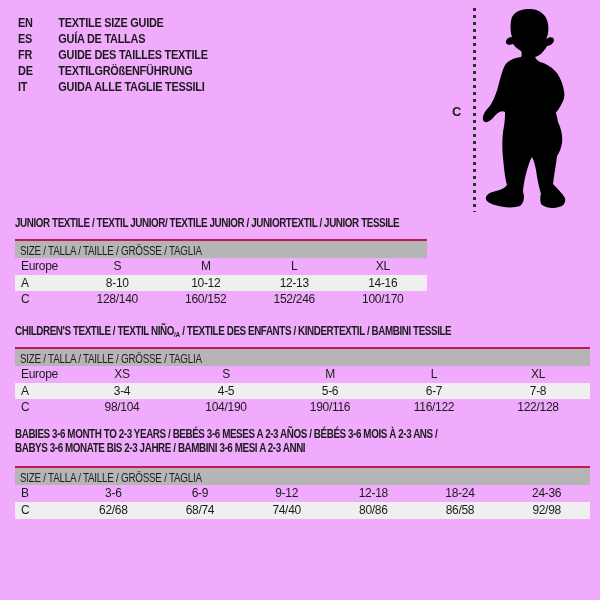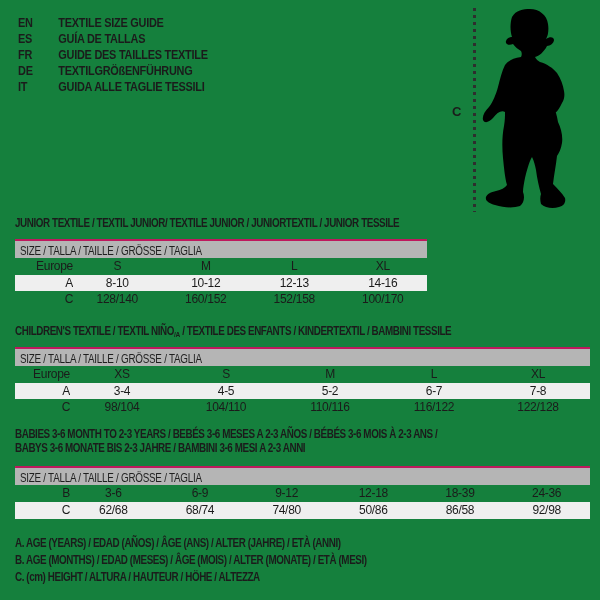--- a/index.html
+++ b/index.html
@@ -1,17 +1,17 @@
 <!DOCTYPE html>
 <html><head>
 <meta charset="utf-8">
 <style>
   html,body{margin:0;padding:0;background:#fff;}
   .page{
-    position:relative;width:600px;height:600px;background:#15803d;overflow:hidden;
+    position:relative;width:600px;height:600px;background:#f0abfc;overflow:hidden;
     font-family:"Liberation Sans",sans-serif;color:#1b1b1b;
   }
   
   .langs{position:absolute;left:18px;top:15px;transform:scaleX(0.84);transform-origin:0 0;}
   .lang-row{display:flex;height:16px;line-height:16px;}
   .lang-code{width:48px;font-size:13px;font-weight:700;letter-spacing:-0.3px;}
   .lang-label{font-size:13px;font-weight:700;letter-spacing:-0.3px;white-space:nowrap;}
   
   .height-line{
     position:absolute;left:473px;top:8px;width:3px;height:204px;
@@ -35,21 +35,21 @@
     display:inline-block;transform:scaleX(0.82);transform-origin:0 50%;
     font-size:12px;letter-spacing:-0.3px;padding-left:6px;color:#1f1f1f;
   }
   .tbl table{width:100%;border-collapse:collapse;table-layout:fixed;}
   .tbl td{
     font-size:12px;letter-spacing:-0.3px;text-align:center;
     padding:0;height:16px;line-height:16px;overflow:hidden;white-space:nowrap;
   }
   .tbl tr.hdr td{height:17px;line-height:17px;}
   .tbl tr.tall td{height:17px;line-height:17px;}
-  .tbl td.lbl{text-align:right;padding-left:6px;}
+  .tbl td.lbl{text-align:left;padding-left:6px;}
   .tbl tr.alt{background:#efefef;}
   
   .legend{position:absolute;left:15px;top:535px;}
   .legend-line{
     font-size:12px;font-weight:700;letter-spacing:-0.5px;white-space:nowrap;
     line-height:17px;transform:scaleX(0.82);transform-origin:0 0;
   }
 </style>
 </head>
 <body>
@@ -156,21 +156,21 @@
         <td class="lbl">A</td>
         <td>8-10</td>
         <td>10-12</td>
         <td>12-13</td>
         <td>14-16</td>
       </tr>
       <tr>
         <td class="lbl">C</td>
         <td>128/140</td>
         <td>160/152</td>
-        <td>152/158</td>
+        <td>152/246</td>
         <td>100/170</td>
       </tr>
     </tbody>
       </table>
   </div>
 
   <div class="sec-title" style="left:15px;top:324px"><span>CHILDREN'S TEXTILE / TEXTIL NIÑO</span><span class="sub">/A</span><span> / TEXTILE DES ENFANTS / KINDERTEXTIL / BAMBINI TESSILE</span></div>
   <div class="tbl" style="left:15px;top:347px;width:575px">
     <div class="band">
       <span class="band-text">SIZE / TALLA / TAILLE / GRÖSSE / TAGLIA</span>
@@ -190,29 +190,29 @@
         <td>XS</td>
         <td>S</td>
         <td>M</td>
         <td>L</td>
         <td>XL</td>
       </tr>
       <tr class="alt">
         <td class="lbl">A</td>
         <td>3-4</td>
         <td>4-5</td>
-        <td>5-2</td>
+        <td>5-6</td>
         <td>6-7</td>
         <td>7-8</td>
       </tr>
       <tr>
         <td class="lbl">C</td>
         <td>98/104</td>
-        <td>104/110</td>
-        <td>110/116</td>
+        <td>104/190</td>
+        <td>190/116</td>
         <td>116/122</td>
         <td>122/128</td>
       </tr>
     </tbody>
       </table>
   </div>
 
   <div class="sec-title" style="left:15px;top:427px">
     <div>BABIES 3-6 MONTH TO 2-3 YEARS / BEBÉS 3-6 MESES A 2-3 AÑOS / BÉBÉS 3-6 MOIS À 2-3 ANS /</div>
     <div>BABYS 3-6 MONATE BIS 2-3 JAHRE / BAMBINI 3-6 MESI A 2-3 ANNI</div>
@@ -231,35 +231,30 @@
           <col>
           <col>
         </colgroup>
       <tbody>
           <tr class="tall">
         <td class="lbl">B</td>
         <td>3-6</td>
         <td>6-9</td>
         <td>9-12</td>
         <td>12-18</td>
-        <td>18-39</td>
+        <td>18-24</td>
         <td>24-36</td>
       </tr>
       <tr class="alt tall">
         <td class="lbl">C</td>
         <td>62/68</td>
         <td>68/74</td>
-        <td>74/80</td>
-        <td>50/86</td>
+        <td>74/40</td>
+        <td>80/86</td>
         <td>86/58</td>
         <td>92/98</td>
       </tr>
     </tbody>
       </table>
   </div>
 
-  <div class="legend">
-    <div class="legend-line">A. AGE (YEARS) / EDAD (AÑOS) / ÂGE (ANS) / ALTER (JAHRE) / ETÀ (ANNI)</div>
-    <div class="legend-line">B. AGE (MONTHS) / EDAD (MESES) / ÂGE (MOIS) / ALTER (MONATE) / ETÀ (MESI)</div>
-    <div class="legend-line">C. (cm) HEIGHT / ALTURA / HAUTEUR / HÖHE / ALTEZZA</div>
-  </div>
 
 </div>
 
 </body></html>

